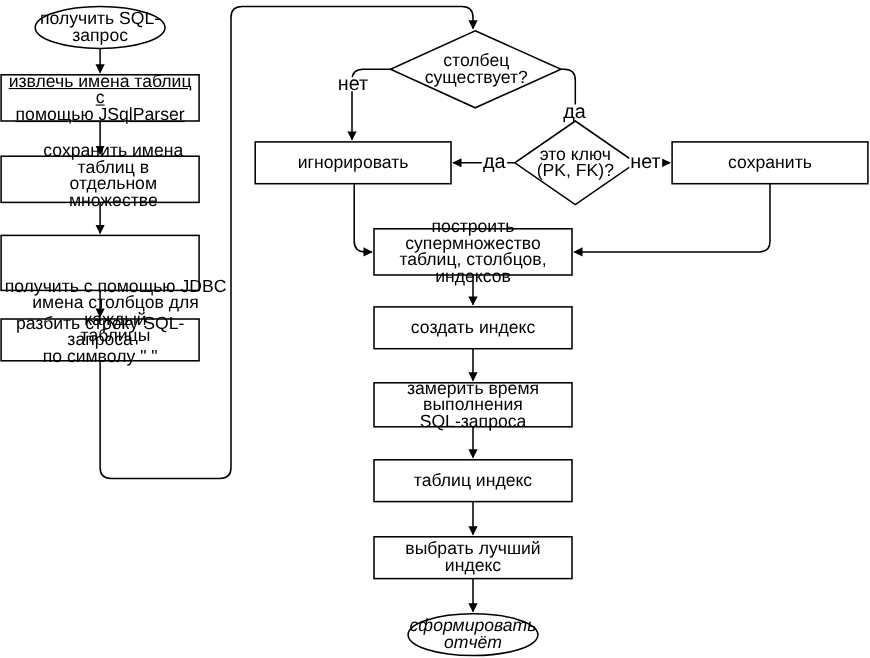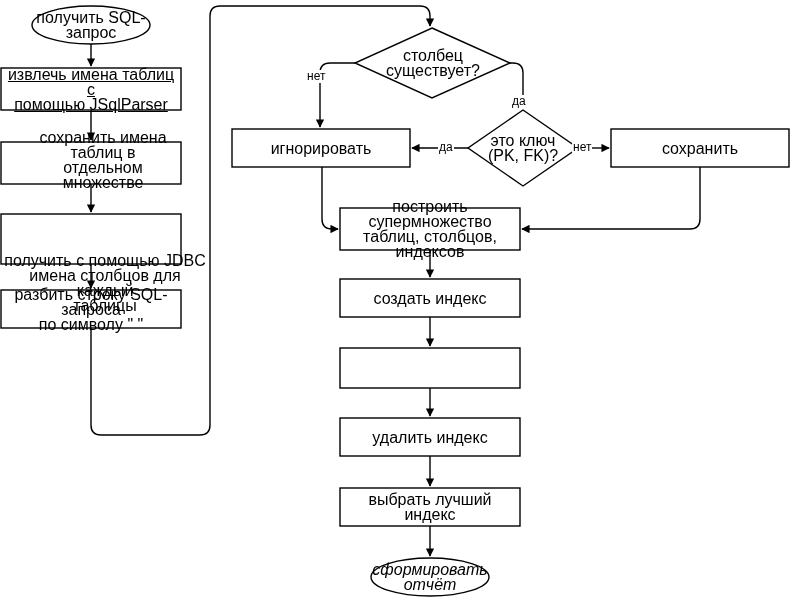--- a/index.html
+++ b/index.html
@@ -34,21 +34,21 @@
     line-height: 15px;
     box-sizing: border-box;
     padding: 0 3px;
     pointer-events: none;
     white-space: pre-line;
   }
   .edge-label {
     position: absolute;
     color: #000000;
     font-family: "Liberation Sans", sans-serif;
-    font-size: 12px;
+    font-size: 18px;
     line-height: 13px;
     background: #ffffff;
     padding: 0 1px;
     text-align: center;
     white-space: nowrap;
   }
 </style>
 </head>
 <body>
 
@@ -133,22 +133,24 @@
 
   <div class="shape-text" style="left:232px; top:129px; width:178px; height:38px;">игнорировать</div>
 
   <div class="shape-text" style="left:611px; top:129px; width:178px; height:38px;">сохранить</div>
 
   <div class="shape-text" style="left:340px; top:279px; width:180px; height:38px;">создать индекс</div>
 
   <div class="shape-text" style="left:340px; top:208px; width:180px; height:42px;">построить супермножество
 таблиц, столбцов, индексов</div>
 
+  <div class="shape-text" style="left:340px; top:348px; width:180px; height:40px;">замерить время выполнения
+SQL-запроса</div>
 
-  <div class="shape-text" style="left:340px; top:418px; width:180px; height:38px;">удалить индекс</div>
+  <div class="shape-text" style="left:340px; top:418px; width:180px; height:38px;">таблиц индекс</div>
 
   <div class="shape-text" style="left:340px; top:488px; width:180px; height:38px;">выбрать лучший индекс</div>
 
   <div class="shape-text" style="left:371px; top:558px; width:118px; height:38px;font-style:italic;">сформировать
 отчёт</div>
 
   <div class="edge-label" style="left:306px; top:70px;">нет</div>
 
   <div class="edge-label" style="left:511px; top:95px;">да</div>
 

